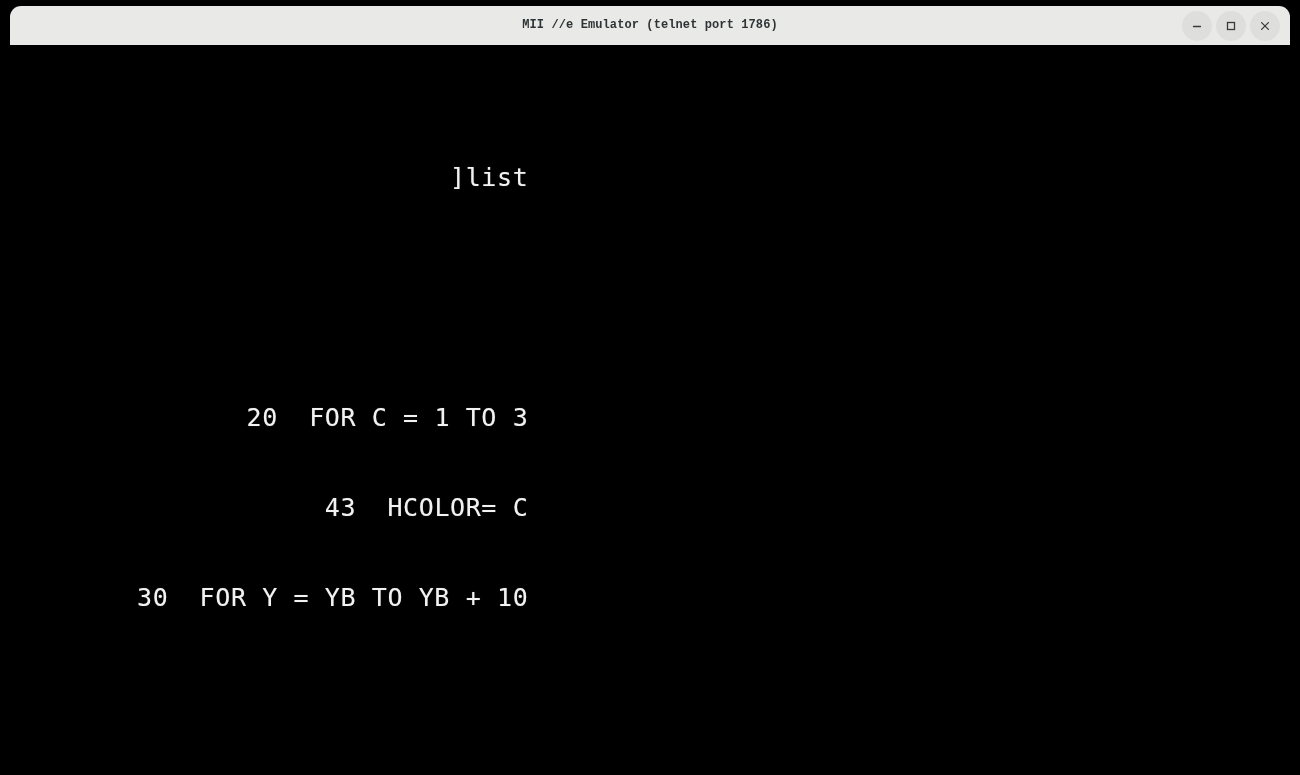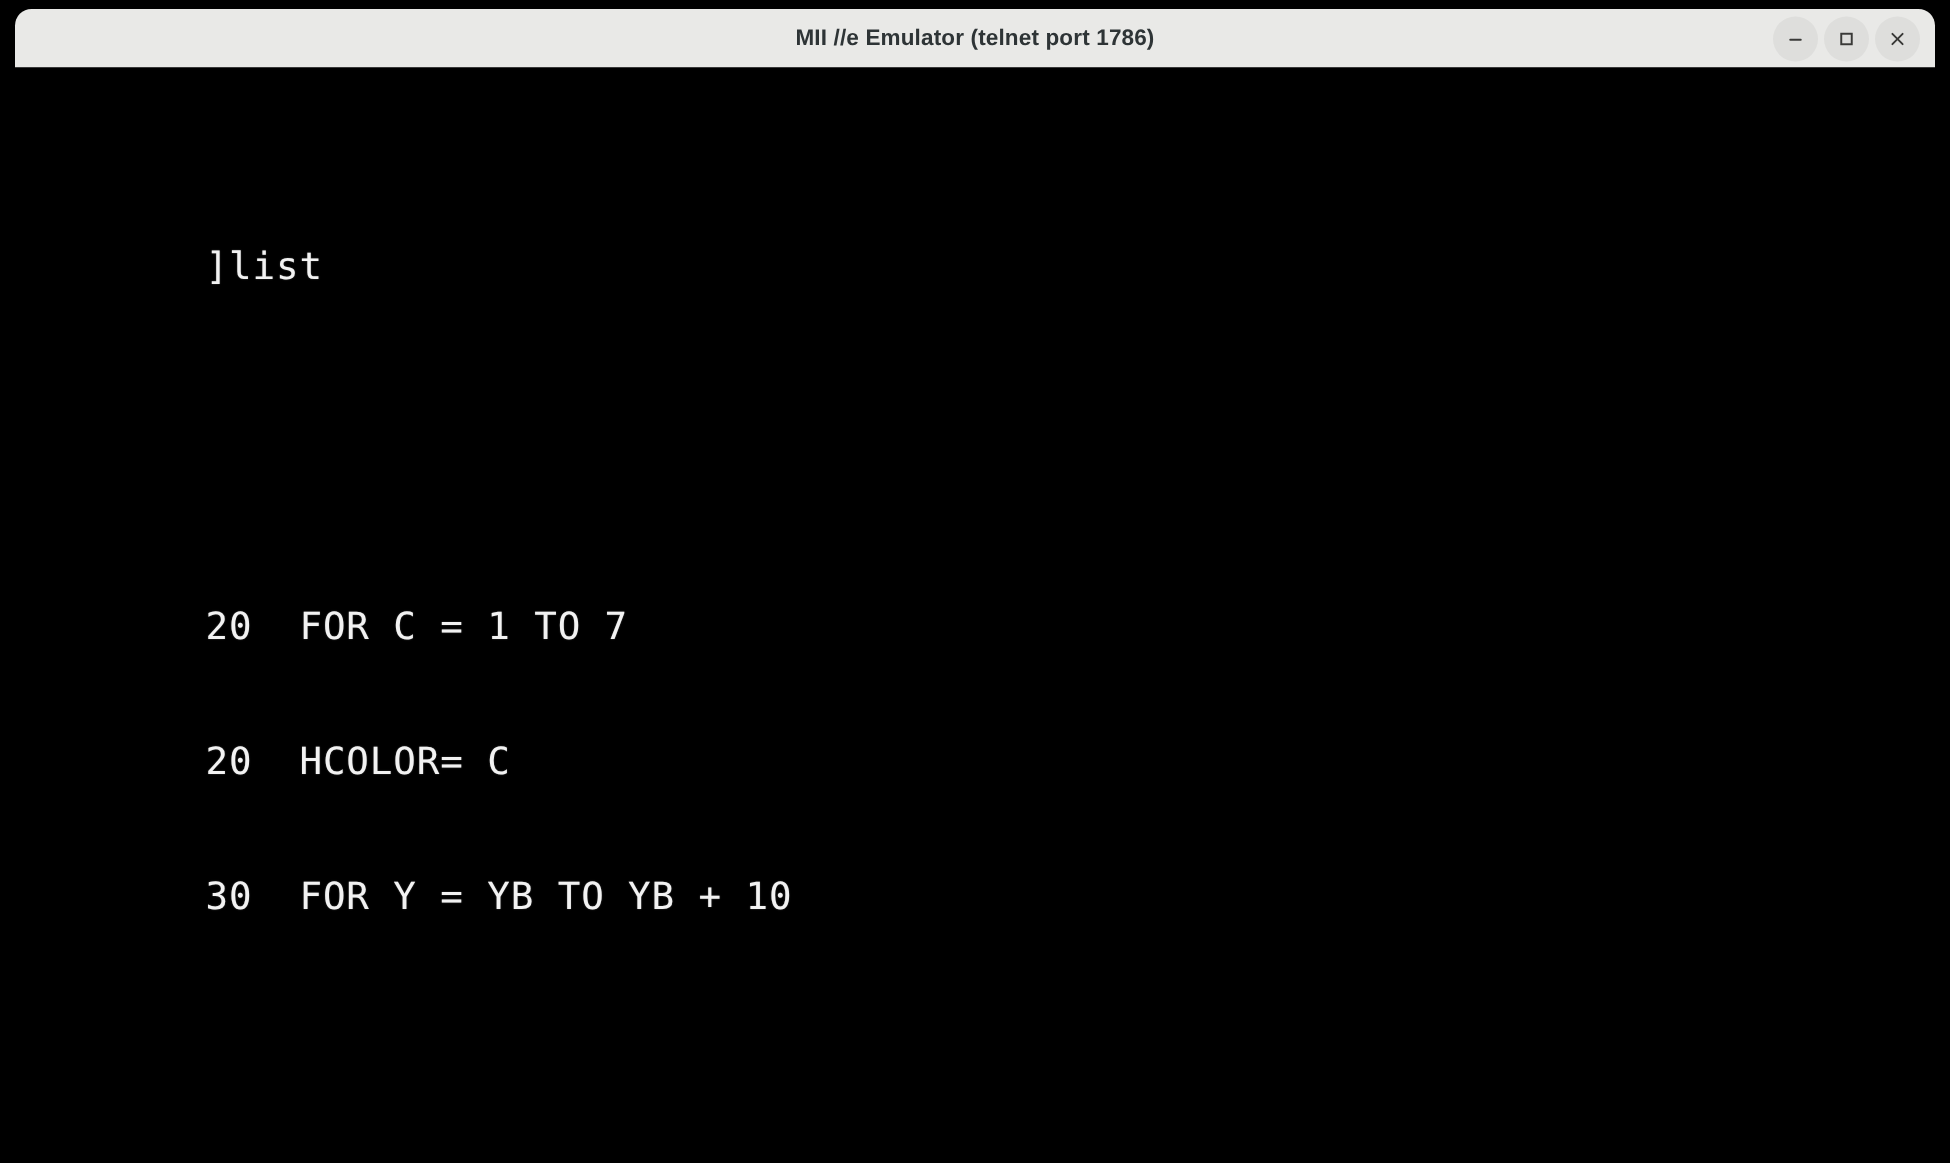--- a/index.html
+++ b/index.html
@@ -37,22 +37,22 @@
   }
 
   #title-text {
     position: absolute;
     left: 0;
     top: 0;
     width: 100%;
     height: 39px;
     line-height: 39px;
     text-align: center;
-    font-family: Liberation Sans, sans-serif;
-    font-size: 15px;
+    font-family: Liberation Mono, monospace;
+    font-size: 12px;
     font-weight: bold;
     color: #2e3436;
     letter-spacing: 0.1px;
     white-space: nowrap;
   }
 
   #window-buttons {
     position: absolute;
     right: 10px;
     top: 4px;
@@ -102,20 +102,21 @@
     line-height: 30px;
     color: #f2f2f2;
     white-space: pre;
     letter-spacing: 0.6px;
     text-shadow: 0 0 1px rgba(255,255,255,0.35);
   }
 
   .term-line {
     height: 30px;
     white-space: pre;
+    text-align: right;
   }
   .term-line.blank { color: transparent; }
 </style>
 </head>
 <body>
 
 <div id="window">
 
   <div id="titlebar">
     <div id="title-text">MII //e Emulator (telnet port 1786)</div>
@@ -140,22 +141,22 @@
     </div>
   </div>
 
   <div id="screen">
     <div id="terminal-text">
 
       <div class="term-line">]list</div>
 
       <div class="term-line blank"></div>
 
-      <div class="term-line">20  FOR C = 1 TO 7</div>
-      <div class="term-line">20  HCOLOR= C</div>
+      <div class="term-line">20  FOR C = 1 TO 3</div>
+      <div class="term-line">43  HCOLOR= C</div>
       <div class="term-line">30  FOR Y = YB TO YB + 10</div>
       
       
       
       
 
       
 
       
 

